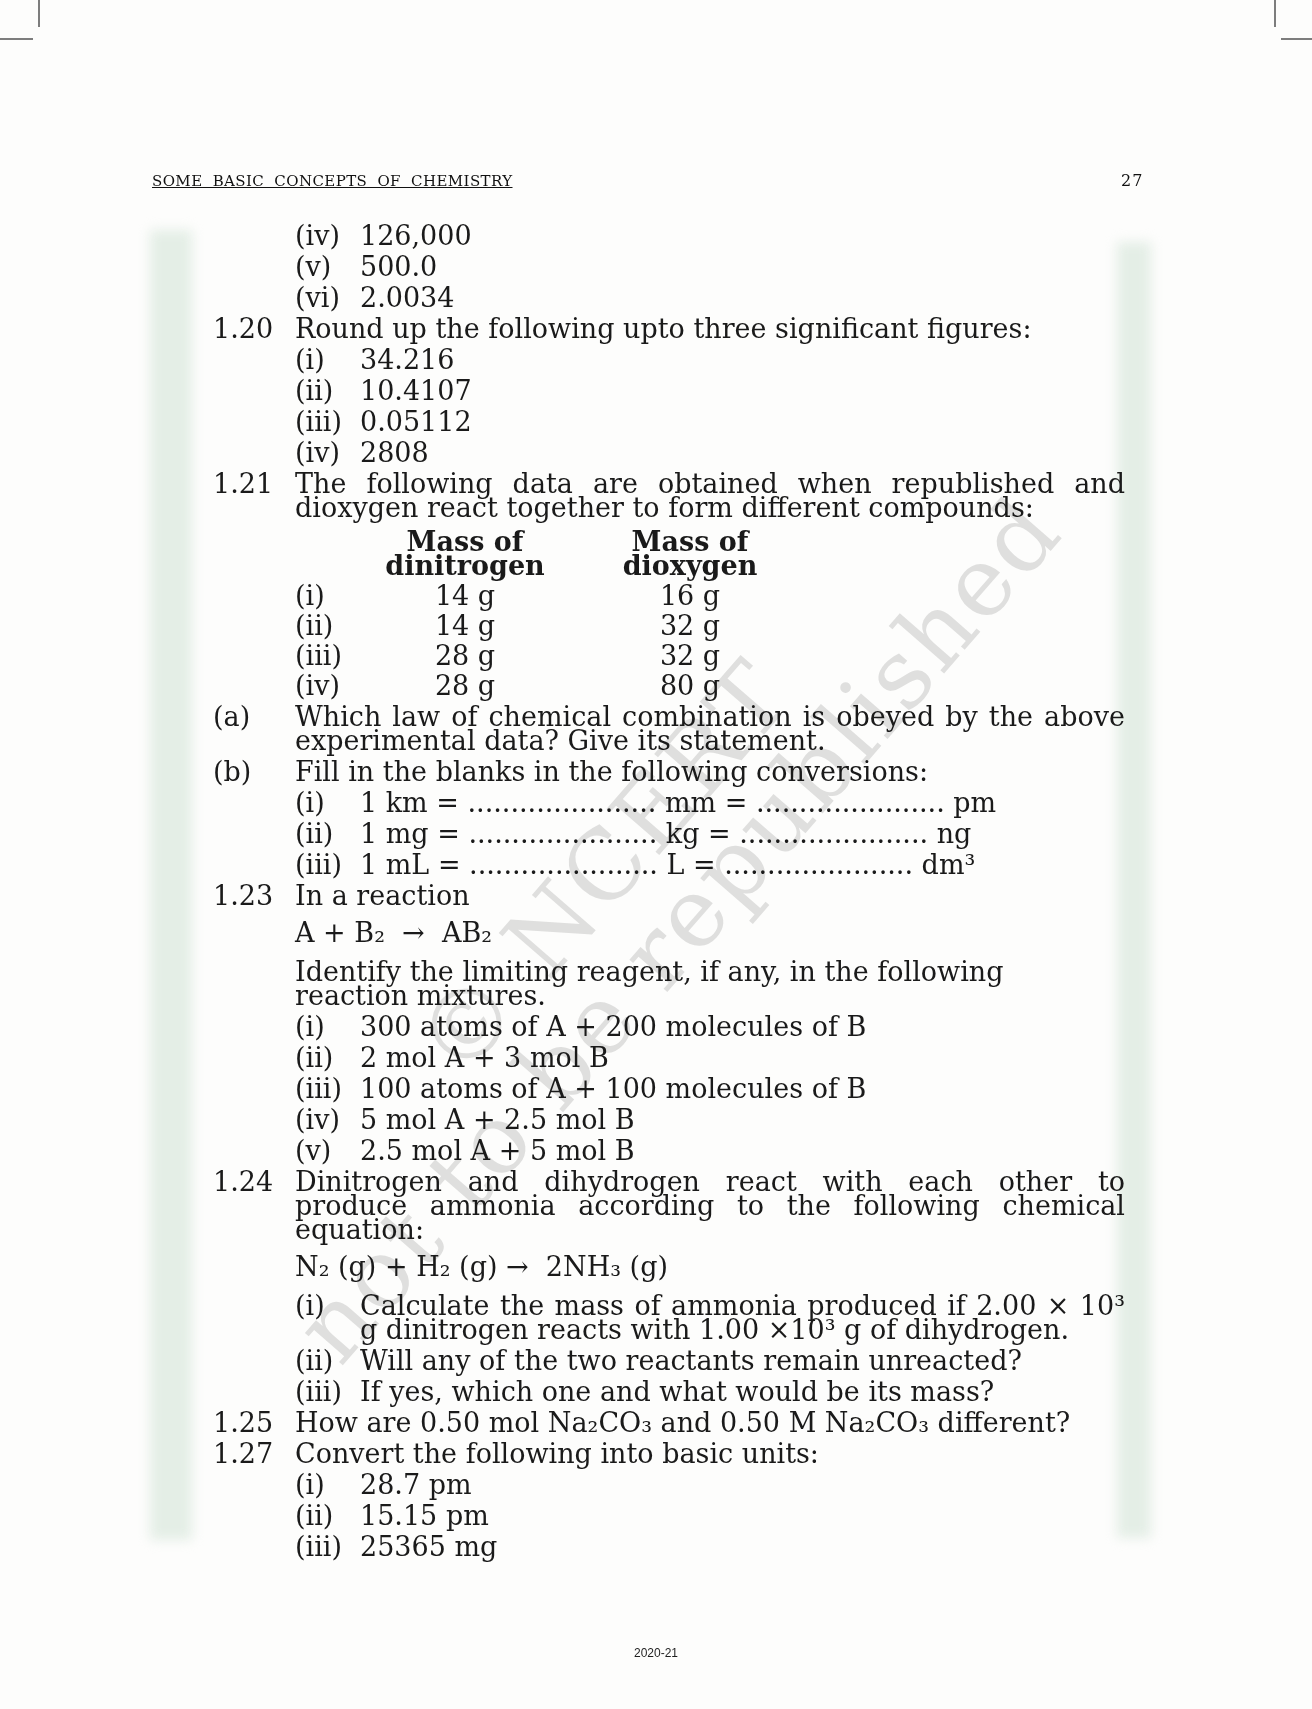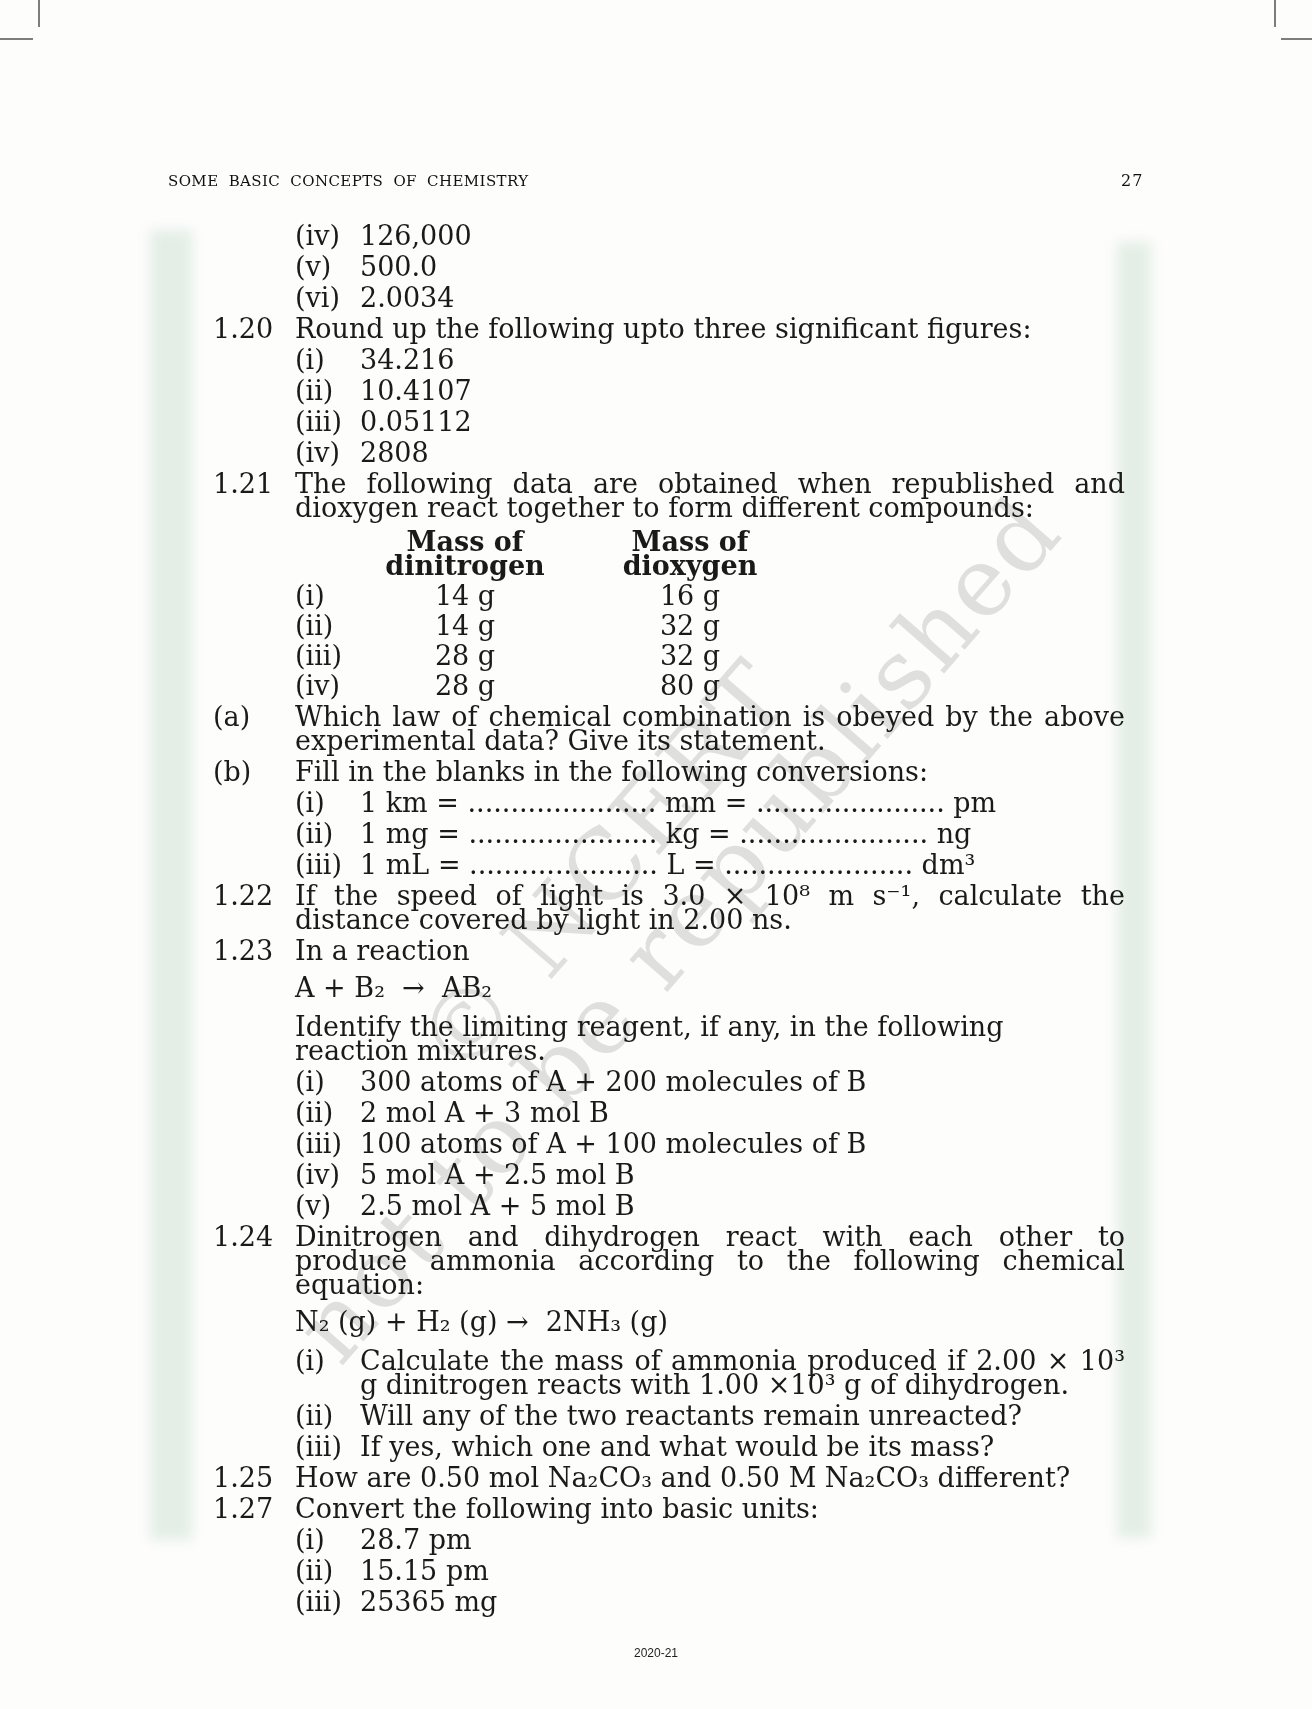--- a/index.html
+++ b/index.html
@@ -21,22 +21,22 @@
   
   .watermark{
     position:absolute;left:90px;top:804px;width:1100px;height:192px;
     transform:rotate(-49deg);
     text-align:center;white-space:nowrap;
     font-size:96px;line-height:96px;letter-spacing:3px;
     color:rgba(70,70,70,0.16);z-index:1;pointer-events:none;
   }
   
   .head-title{
-    position:absolute;left:168px;top:172px;
-    font-size:15px;letter-spacing:0.4px;word-spacing:5px;color:#111;z-index:2;
+    position:absolute;left:152px;top:172px;
+    font-size:15px;letter-spacing:0.4px;word-spacing:5px;color:#111;z-index:2;text-decoration:underline;
   }
   .head-page{
     position:absolute;left:1121px;top:171px;
     font-size:16px;letter-spacing:1px;color:#111;z-index:2;
   }
   
   .content{
     position:absolute;left:213px;top:224px;width:912px;
     font-size:27px;line-height:24px;z-index:2;
   }
@@ -227,26 +227,20 @@
           <div class="qnum"></div>
           <div class="qbody">
         <div class="sub" style="margin-bottom:0">
           <div class="slbl">(iii)</div>
           <div class="sval">1 mL = ...................... L = ...................... dm³</div>
         </div>
           </div>
         </div>
     </div>
 
-    <div>
-      <div class="qrow">
-        <div class="qnum">1.22</div>
-        <div class="qbody just">If the speed of light is 3.0 × 10⁸ m s⁻¹, calculate the distance covered by light in 2.00 ns.</div>
-      </div>
-    </div>
 
     <div>
       <div class="qrow">
         <div class="qnum">1.23</div>
         <div class="qbody">In a reaction</div>
       </div>
       <div class="qrow">
           <div class="qnum"></div>
         <div class="qbody eq">A + B₂  →  AB₂</div>
       </div>

